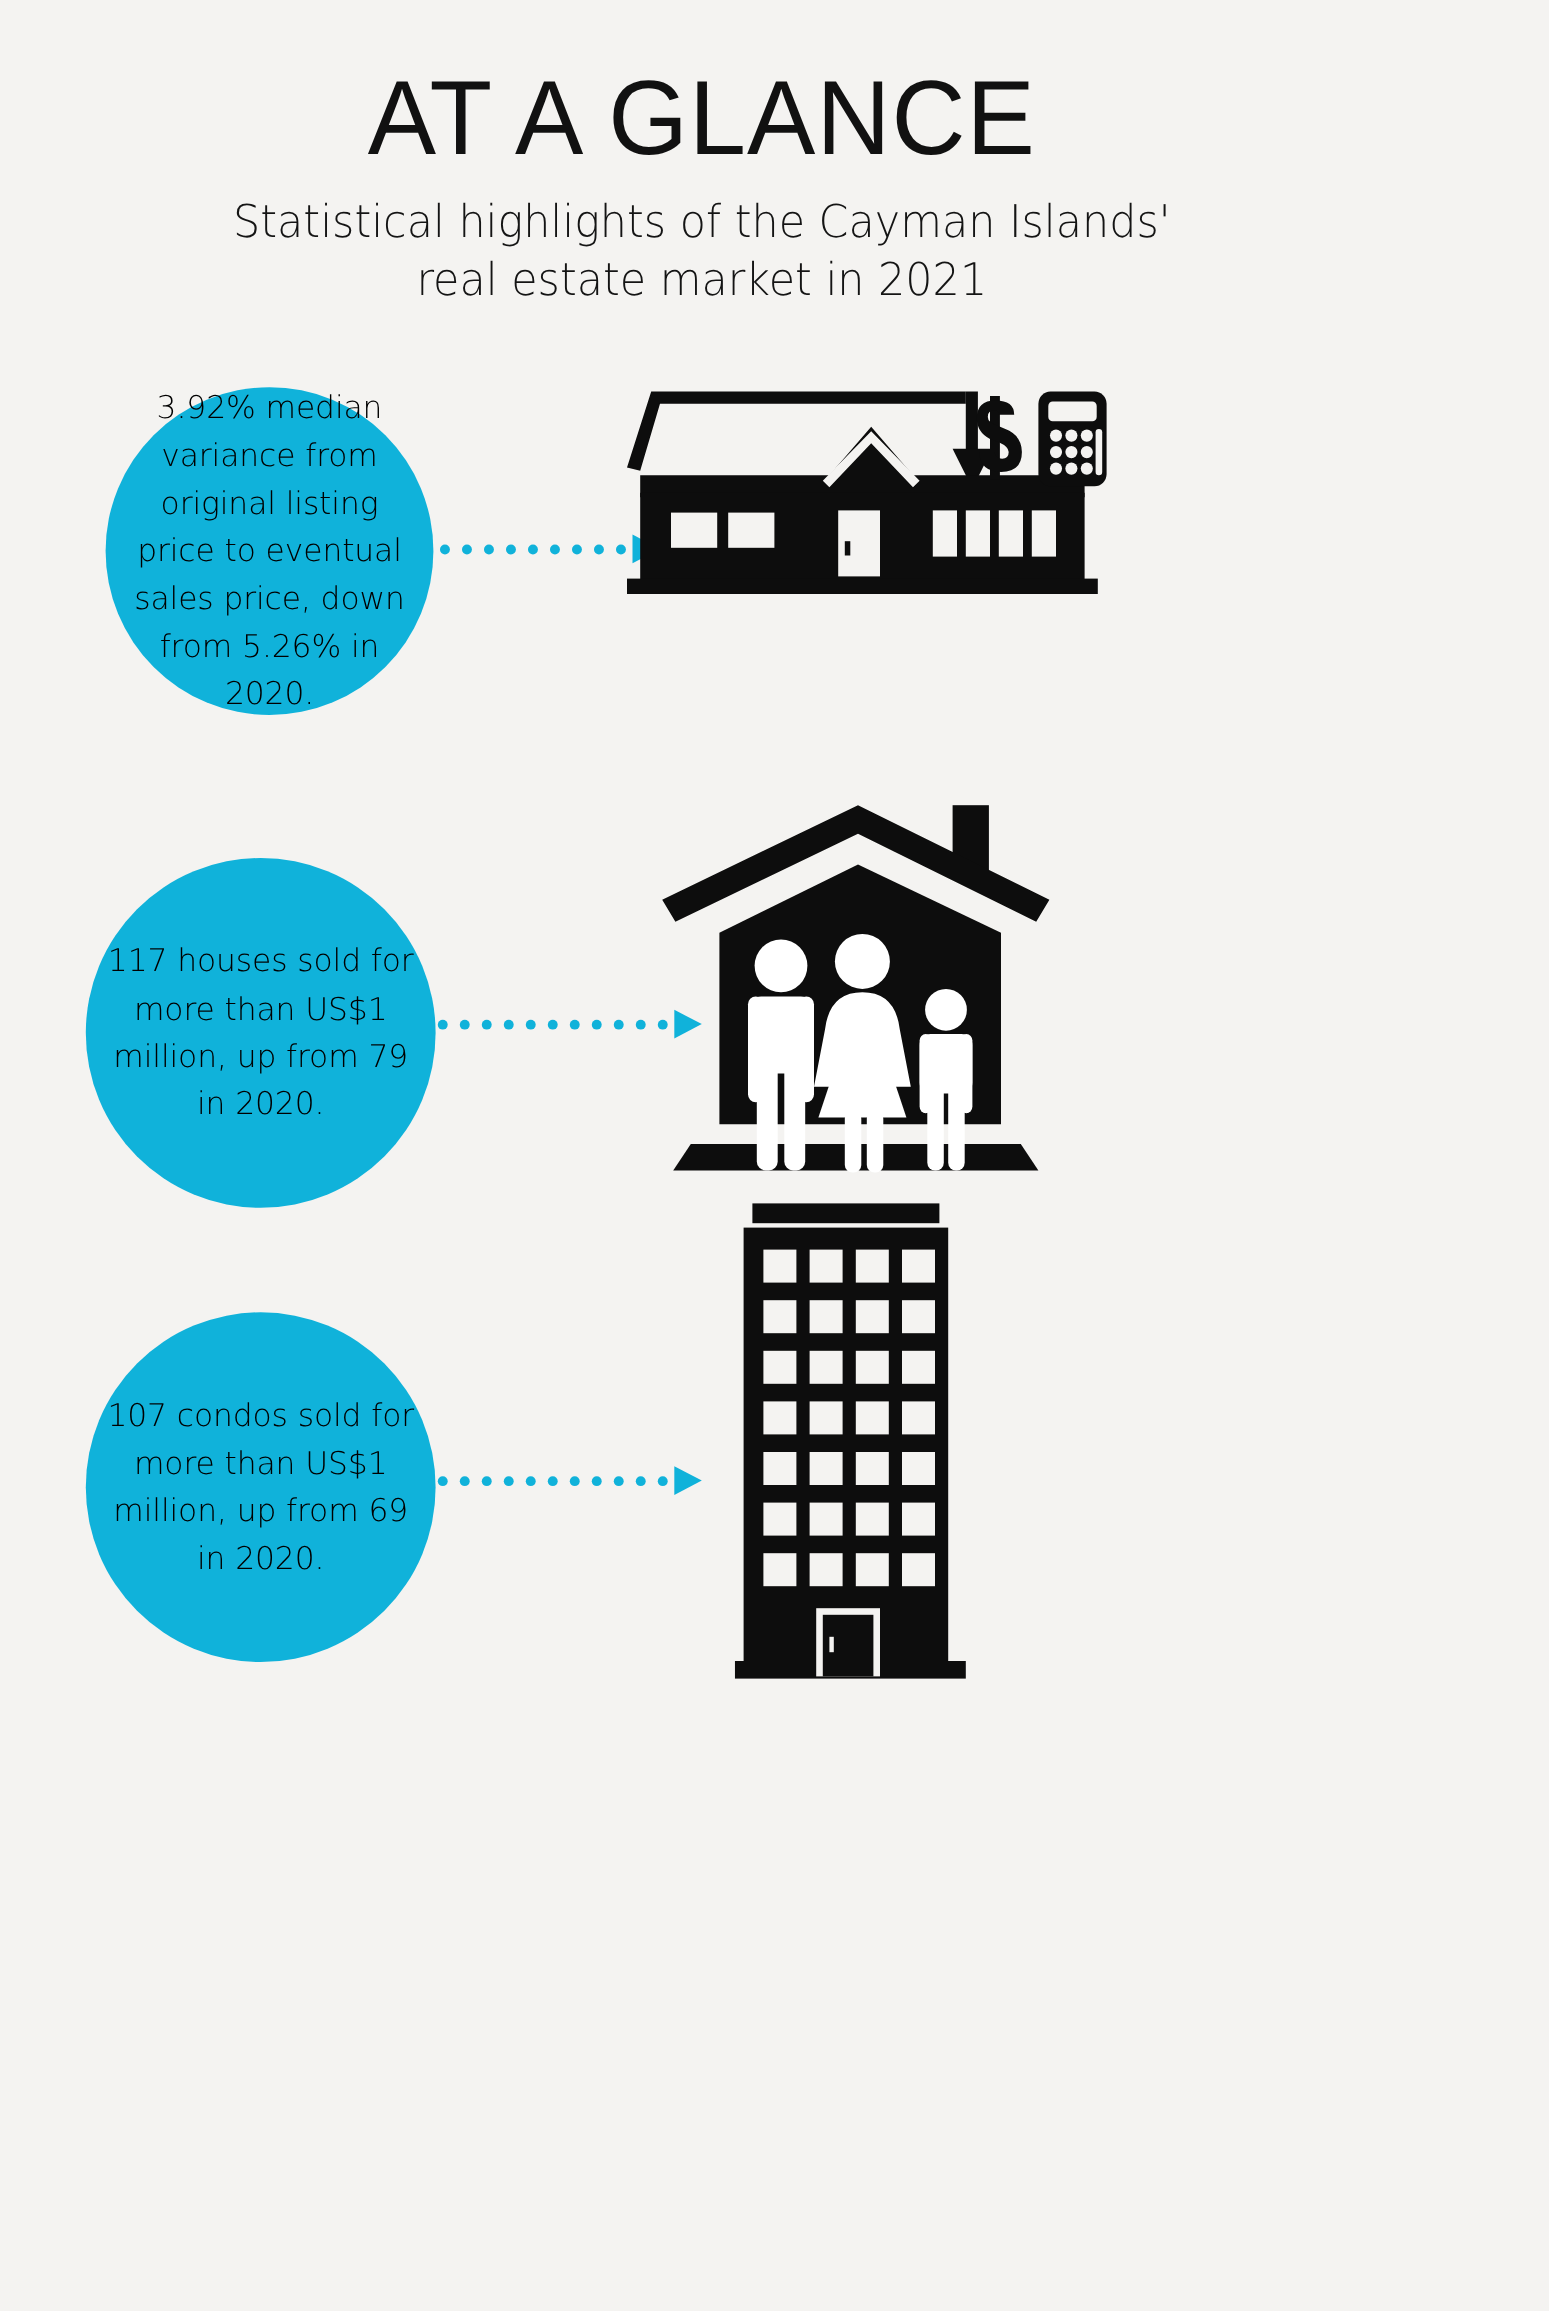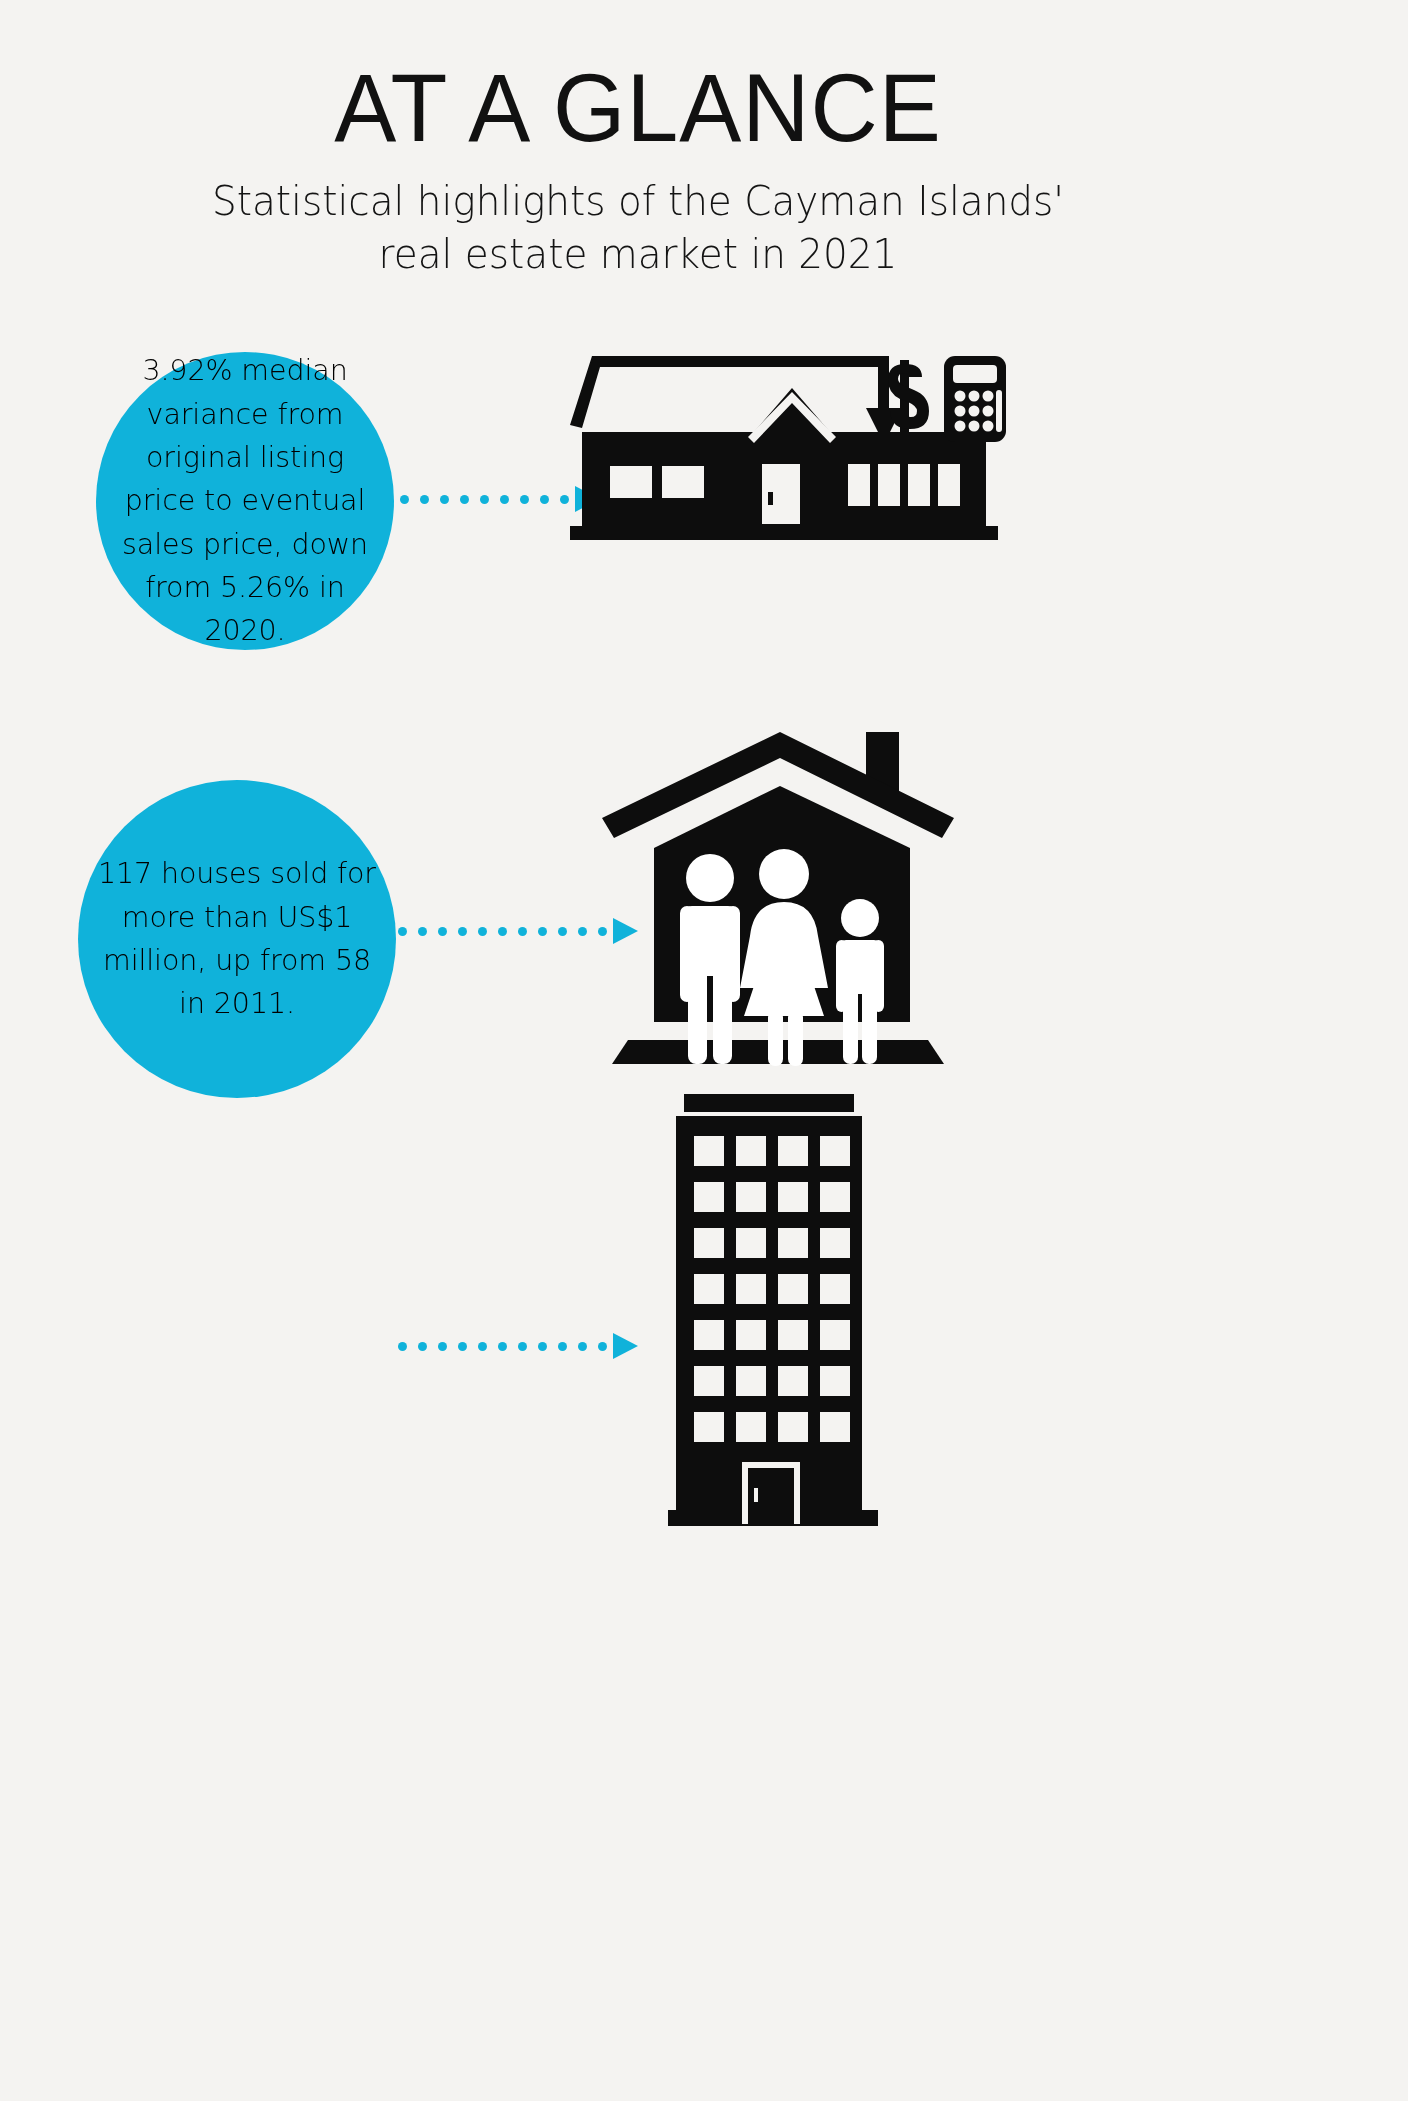--- a/index.html
+++ b/index.html
@@ -193,21 +193,21 @@
           <circle cx="440" cy="86" r="5.5" fill="#f4f3f1"></circle>
           <rect x="448" y="50" width="6" height="42" rx="3" fill="#f4f3f1"></rect>
         </g>
       </svg>
     </div>
   </div>
 
   <div class="row" id="row-2">
 
     <div class="circle" id="circle-2">
-      <div class="ctext">117 houses sold for more than US$1 million, up from 58 in 2011.</div>
+      <div class="ctext">117 houses sold for more than US$1 million, up from 79 in 2020.</div>
     </div>
 
     <div class="connector" id="conn-2">
       <div class="dots">
         <span class="dot"></span>
         <span class="dot"></span>
         <span class="dot"></span>
         <span class="dot"></span>
         <span class="dot"></span>
         <span class="dot"></span>
@@ -255,20 +255,23 @@
           <rect x="275" y="210" width="11" height="72" rx="6"></rect>
           <rect x="245" y="256" width="15" height="78" rx="7"></rect>
           <rect x="264" y="256" width="15" height="78" rx="7"></rect>
         </g>
       </svg>
     </div>
   </div>
 
   <div class="row" id="row-3">
 
+    <div class="circle" id="circle-3">
+      <div class="ctext">107 condos sold for more than US$1 million, up from 69 in 2020.</div>
+    </div>
 
     <div class="connector" id="conn-3">
       <div class="dots">
         <span class="dot"></span>
         <span class="dot"></span>
         <span class="dot"></span>
         <span class="dot"></span>
         <span class="dot"></span>
         <span class="dot"></span>
         <span class="dot"></span>

